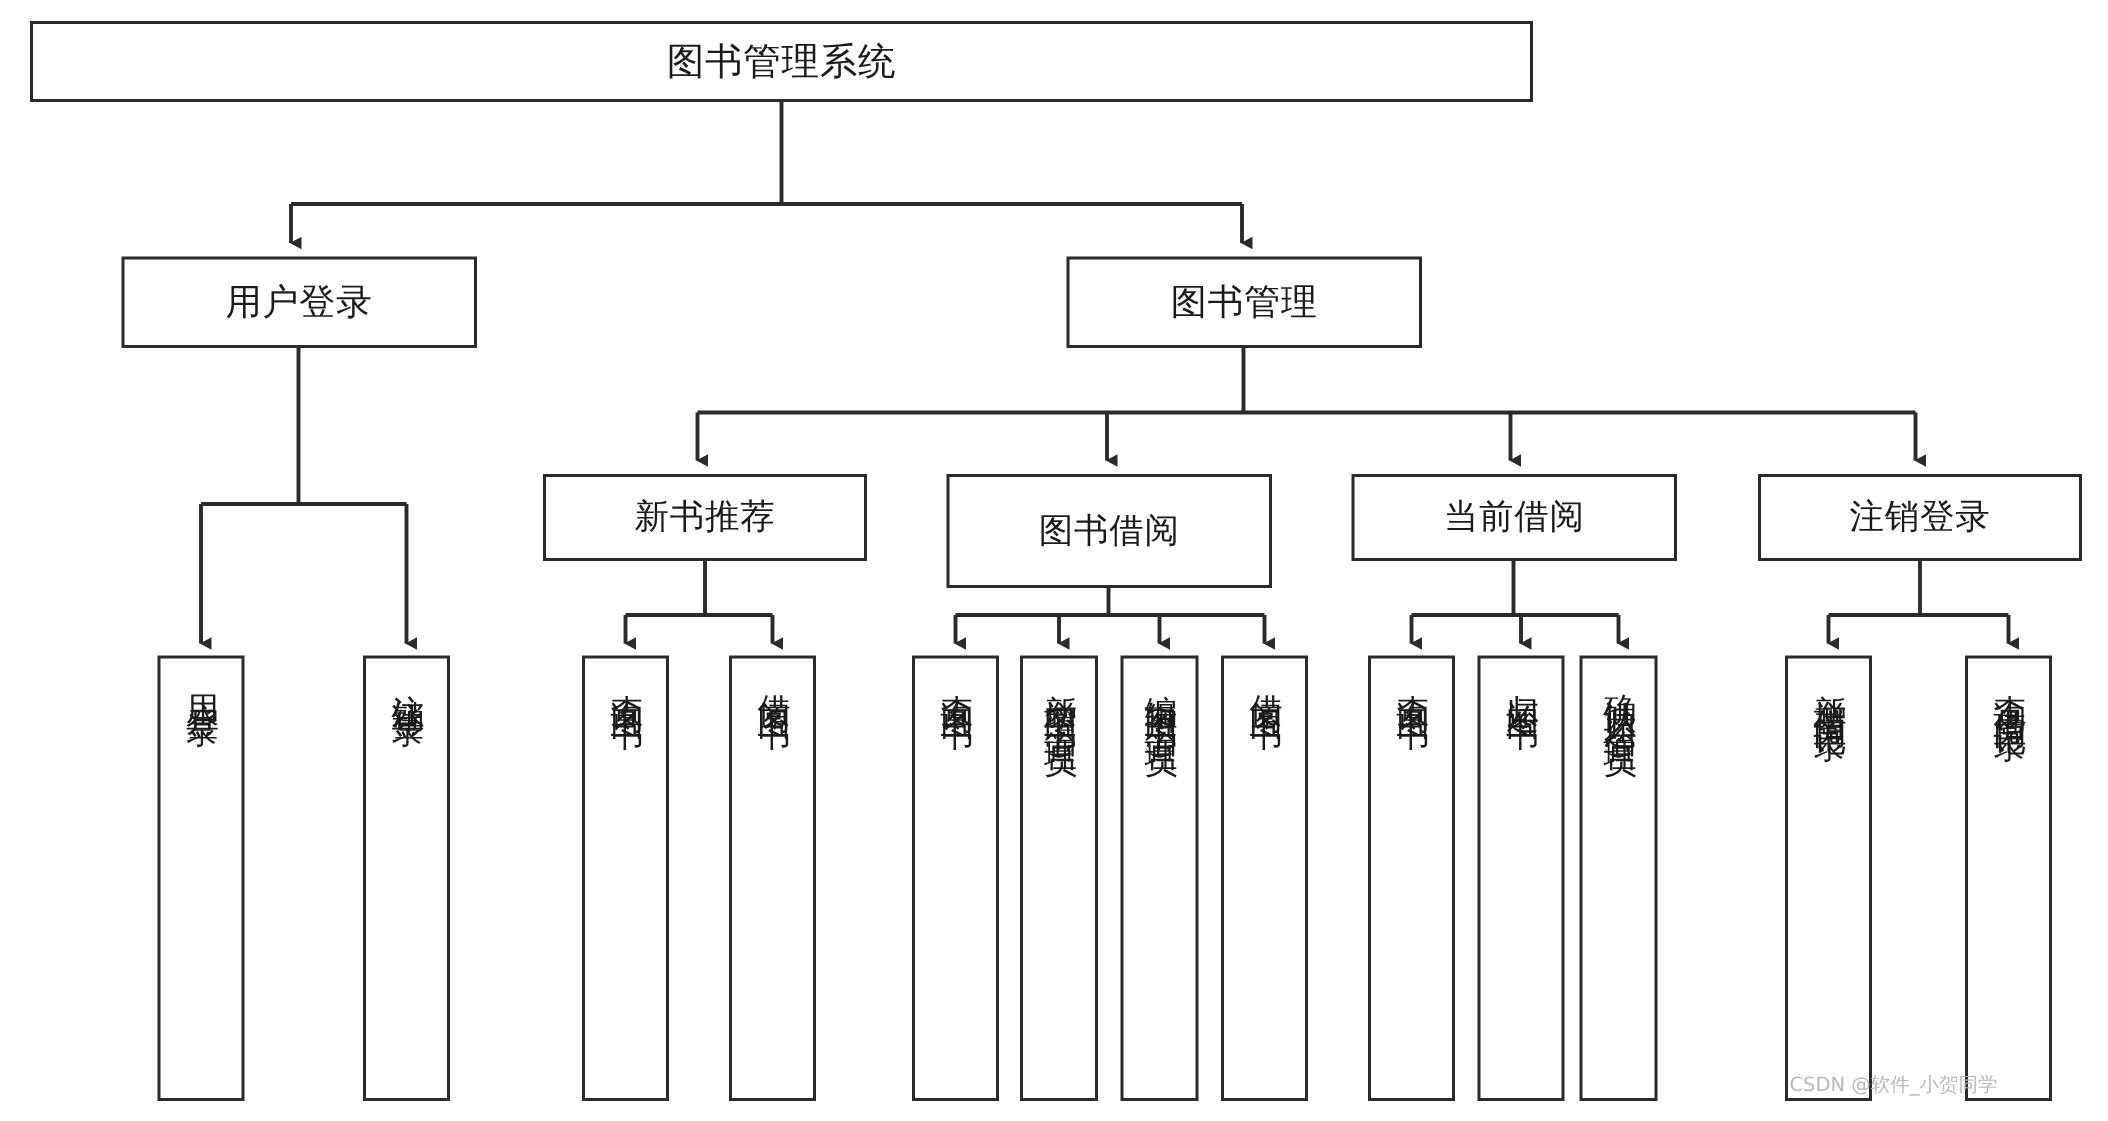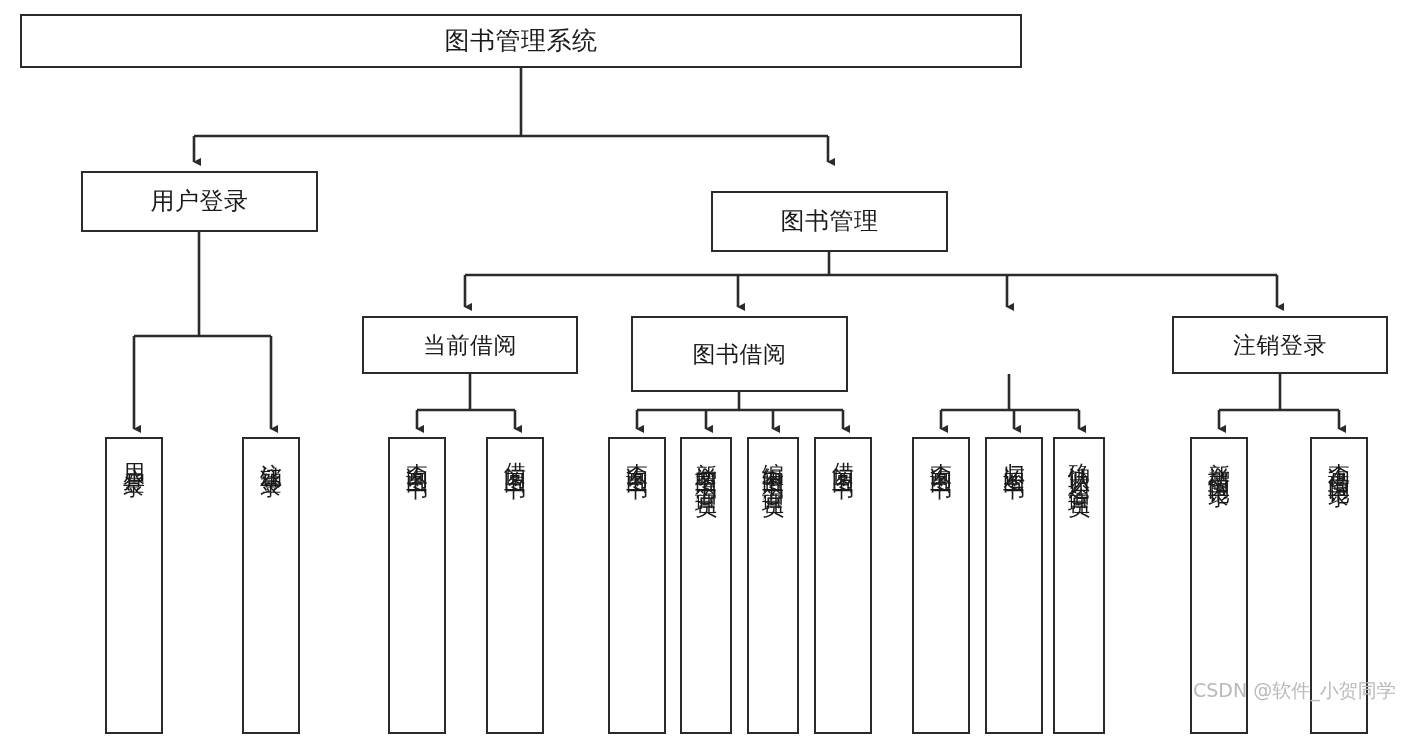--- a/index.html
+++ b/index.html
@@ -56,22 +56,22 @@
     font-size: 22px;
     writing-mode: vertical-rl;
     text-orientation: upright;
     letter-spacing: 5px;
     line-height: 1;
     white-space: nowrap;
   }
   .watermark {
     position: absolute;
     left: 1193px;
-    top: 678px;
-    font-size: 19px;
+    top: 714px;
+    font-size: 13px;
     color: #b9b9b9;
     z-index: 9;
     white-space: nowrap;
     pointer-events: none;
   }
 </style>
 </head>
 <body>
 
 <div id="diagram-root">
@@ -126,29 +126,32 @@
     </g>
   </svg>
 
   <div class="node root" id="n-root" style="left: 20px; top: 14px; width: 1002px; height: 54px;">
     <span class="node-label">图书管理系统</span>
   </div>
 
   <div class="node level1" id="n-l1-0" style="left: 81px; top: 171px; width: 237px; height: 61px;">
     <span class="node-label">用户登录</span>
   </div>
-  <div class="node level1" id="n-l1-1" style="left: 711px; top: 171px; width: 237px; height: 61px; margin-top: 20px;">
+  <div class="node level1" id="n-l1-1" style="left: 711px; top: 171px; width: 237px; height: 61px;">
     <span class="node-label">图书管理</span>
   </div>
 
   <div class="node level2" id="n-l2-0" style="left: 362px; top: 316px; width: 216px; height: 58px;">
-    <span class="node-label">当前借阅</span>
+    <span class="node-label">新书推荐</span>
   </div>
   <div class="node level2" id="n-l2-1" style="left: 631px; top: 316px; width: 217px; height: 76px;">
     <span class="node-label">图书借阅</span>
+  </div>
+  <div class="node level2" id="n-l2-2" style="left: 901px; top: 316px; width: 217px; height: 58px;">
+    <span class="node-label">当前借阅</span>
   </div>
   <div class="node level2" id="n-l2-3" style="left: 1172px; top: 316px; width: 216px; height: 58px;">
     <span class="node-label">注销登录</span>
   </div>
 
   <div class="node leaf" id="n-lf-0" style="left: 105px; top: 437px; width: 58px; height: 297px;">
     <span class="node-label">用户登录</span>
   </div>
   <div class="node leaf" id="n-lf-1" style="left: 242px; top: 437px; width: 58px; height: 297px;">
     <span class="node-label">注销登录</span>

